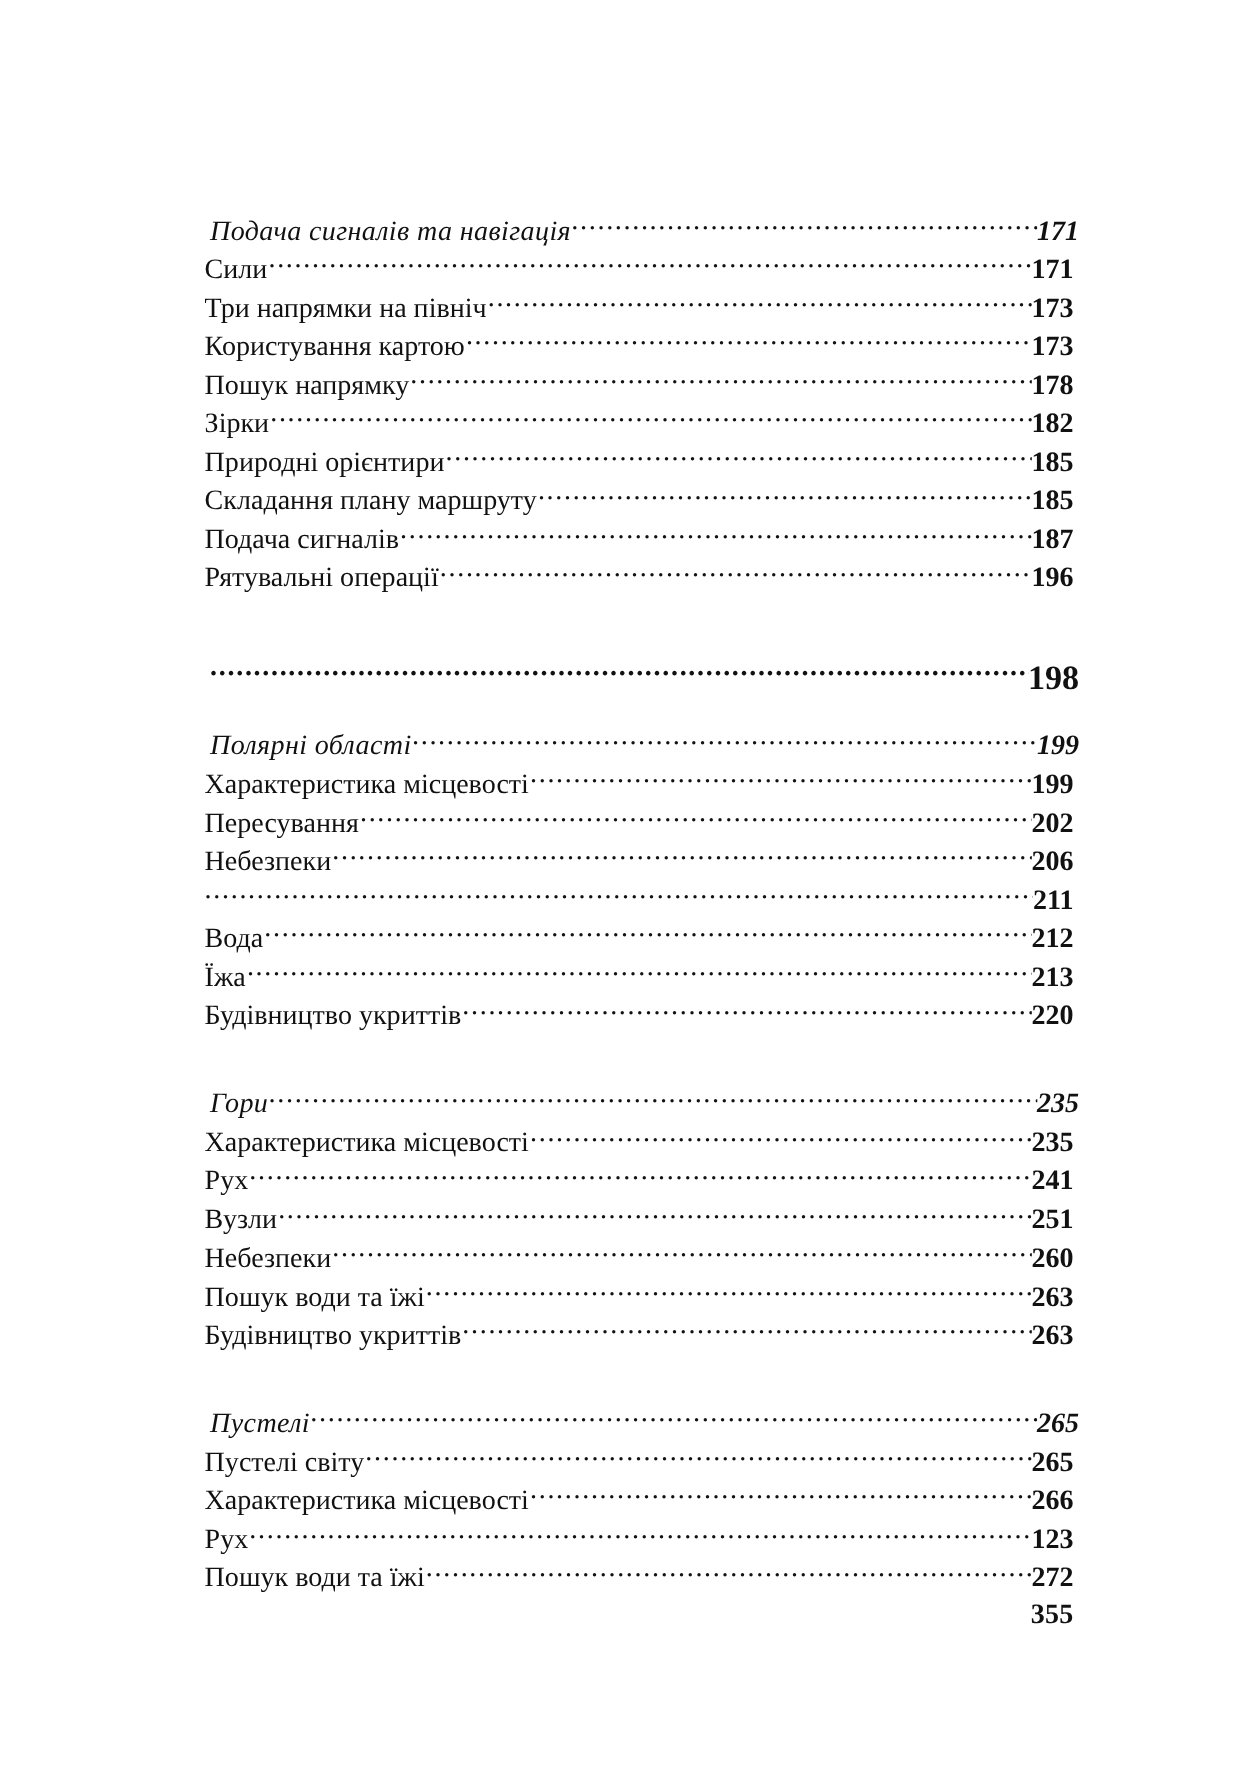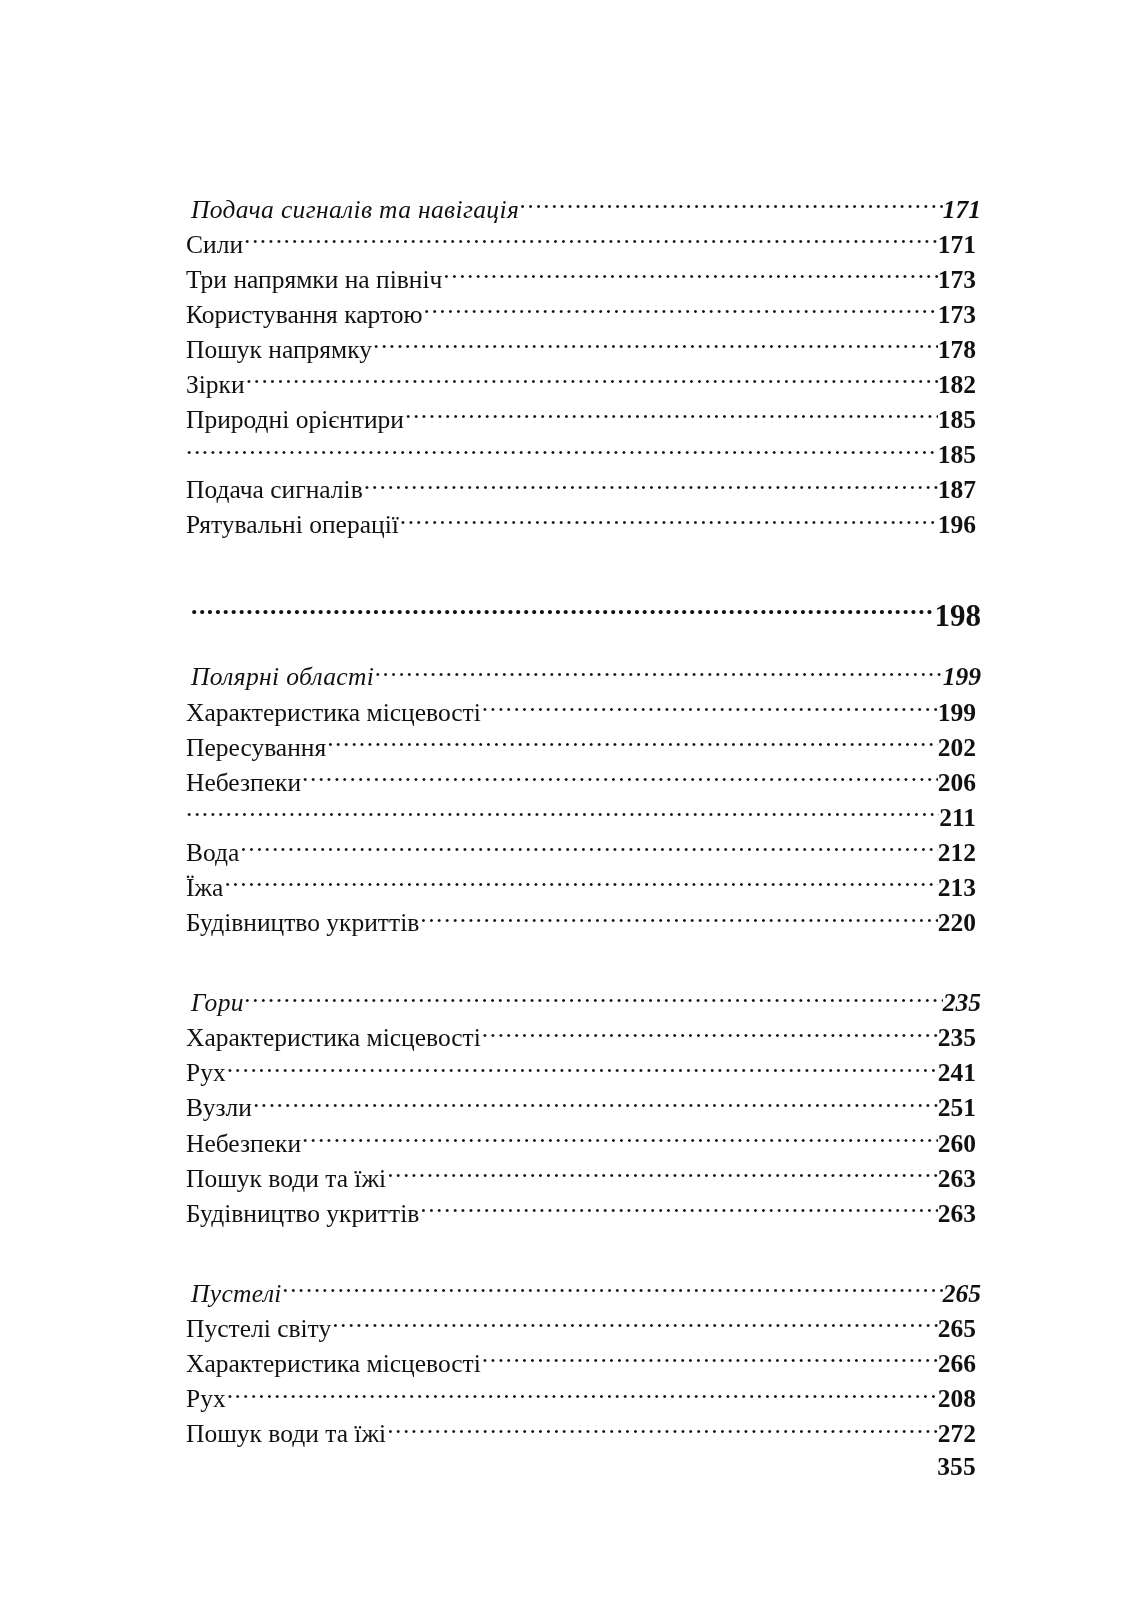--- a/index.html
+++ b/index.html
@@ -152,20 +152,21 @@
           <span class="label">Зірки</span>
           <span class="leader"></span>
           <span class="pageno">182</span>
         </div>
         <div class="row entry">
           <span class="label">Природні орієнтири</span>
           <span class="leader"></span>
           <span class="pageno">185</span>
         </div>
         <div class="row entry">
+          <span class="label">Складання плану маршруту</span>
           <span class="leader"></span>
           <span class="pageno">185</span>
         </div>
         <div class="row entry">
           <span class="label">Подача сигналів</span>
           <span class="leader"></span>
           <span class="pageno">187</span>
         </div>
         <div class="row entry">
           <span class="label">Рятувальні операції</span>
@@ -273,21 +274,21 @@
           <span class="pageno">265</span>
         </div>
         <div class="row entry">
           <span class="label">Характеристика місцевості</span>
           <span class="leader"></span>
           <span class="pageno">266</span>
         </div>
         <div class="row entry">
           <span class="label">Рух</span>
           <span class="leader"></span>
-          <span class="pageno">208</span>
+          <span class="pageno">123</span>
         </div>
         <div class="row entry">
           <span class="label">Пошук води та їжі</span>
           <span class="leader"></span>
           <span class="pageno">272</span>
         </div>
       </div>
     </div>
 
   <div class="folio">355</div>

